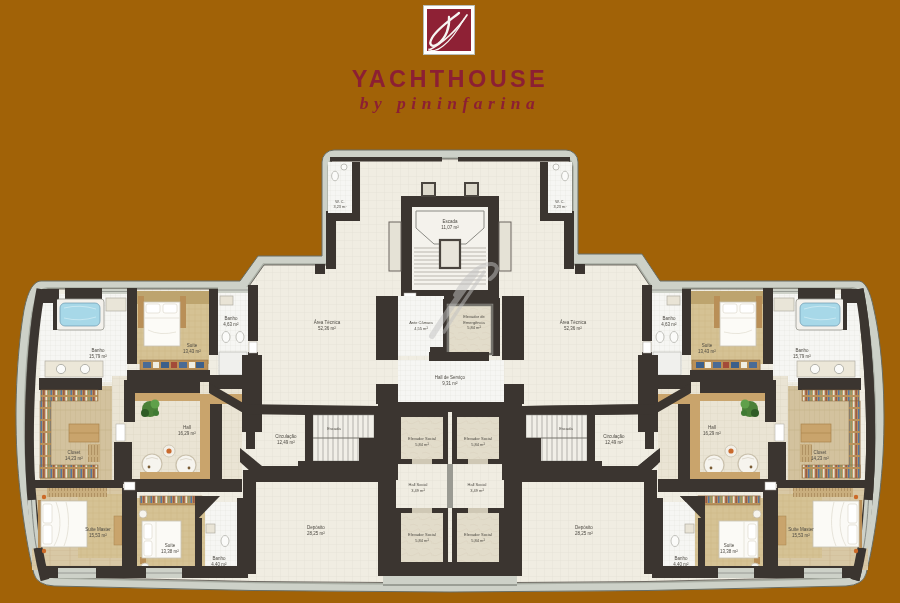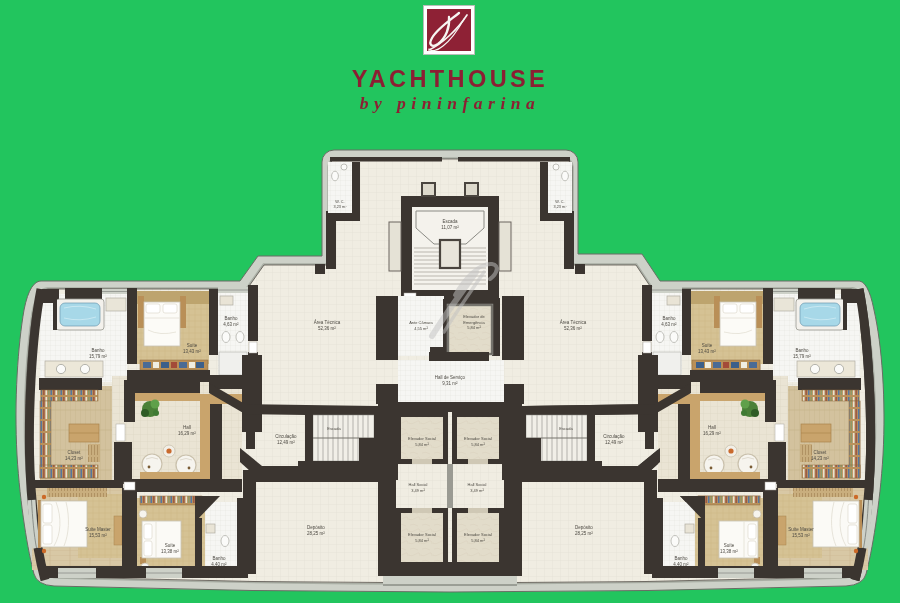--- a/index.html
+++ b/index.html
@@ -1,16 +1,16 @@
 <!DOCTYPE html>
 <html><head>
 <meta charset="utf-8">
 <style>
   html,body{margin:0;padding:0;background:#ffffff;}
-  #page{width:900px;height:603px;position:relative;background:#22c55e;overflow:hidden;
+  #page{width:900px;height:603px;position:relative;background:#a16207;overflow:hidden;
         font-family:"Liberation Sans", sans-serif;}
 </style>
 </head>
 <body>
 <div id="page">
 <svg width="900" height="603" viewBox="0 0 900 603">
 <defs>
   <pattern id="gridCream" width="8" height="8" patternUnits="userSpaceOnUse">
     <rect width="8" height="8" fill="#f0ede2"></rect>
     <path d="M8 0H0V8" fill="none" stroke="#e3e0d4" stroke-width="0.7"></path>

